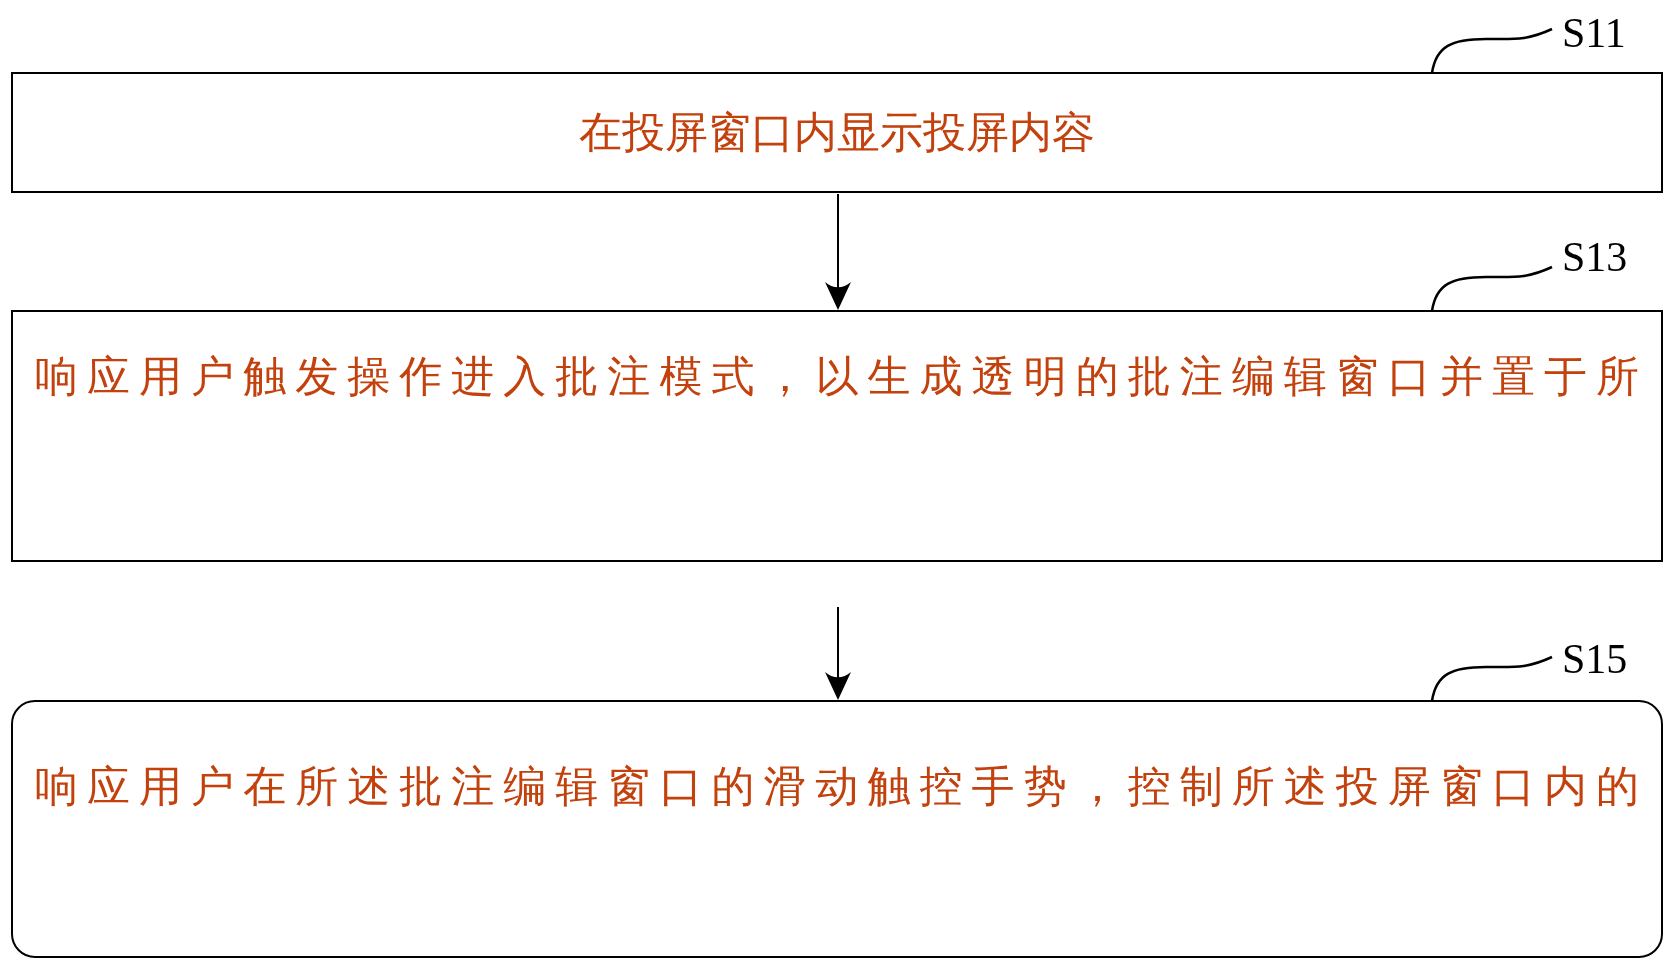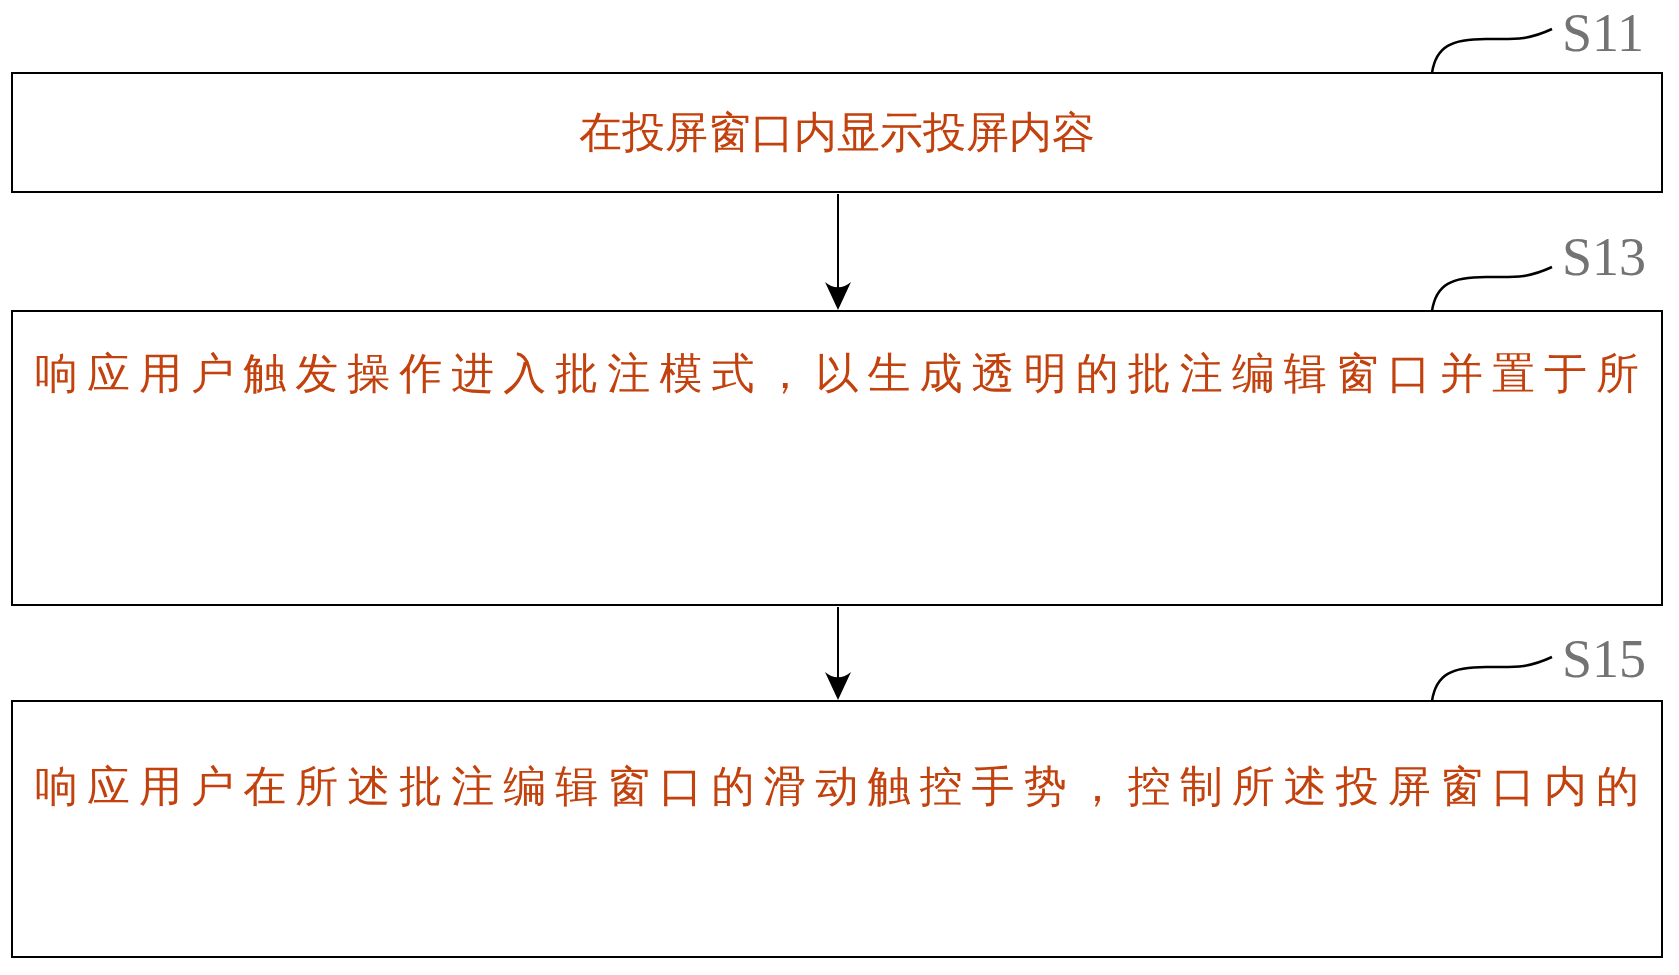--- a/index.html
+++ b/index.html
@@ -27,51 +27,51 @@
   }
   .box-1 {
     top: 72px;
     height: 121px;
     display: flex;
     align-items: center;
     justify-content: center;
   }
   .box-2 {
     top: 310px;
-    height: 296px;
+    height: 252px;
     padding: 30px 22px 0 22px;
-    font-family: Liberation Mono, monospace;
   }
   .box-3 {
     top: 700px;
     height: 258px;
     padding: 50px 22px 0 22px;
+    border-radius: 24px;
   }
   .jline {
     line-height: 70px;
     text-align: justify;
     text-align-last: justify;
     text-justify: inter-character;
     white-space: nowrap;
   }
   .jline-last {
     text-align-last: left;
   }
   .center-line {
     line-height: 70px;
     text-align: center;
   }
   .step-label {
     position: absolute;
     left: 1562px;
     width: 110px;
-    font-size: 54px;
+    font-size: 42px;
     line-height: 50px;
     font-family: "Liberation Serif", "DejaVu Serif", serif;
-    color: #737373;
+    color: #000000;
   }
   .label-s11 { top: 8px; }
   .label-s13 { top: 232px; }
   .label-s15 { top: 634px; }
   #overlay-svg {
     position: absolute;
     left: 0;
     top: 0;
     width: 1679px;
     height: 975px;

